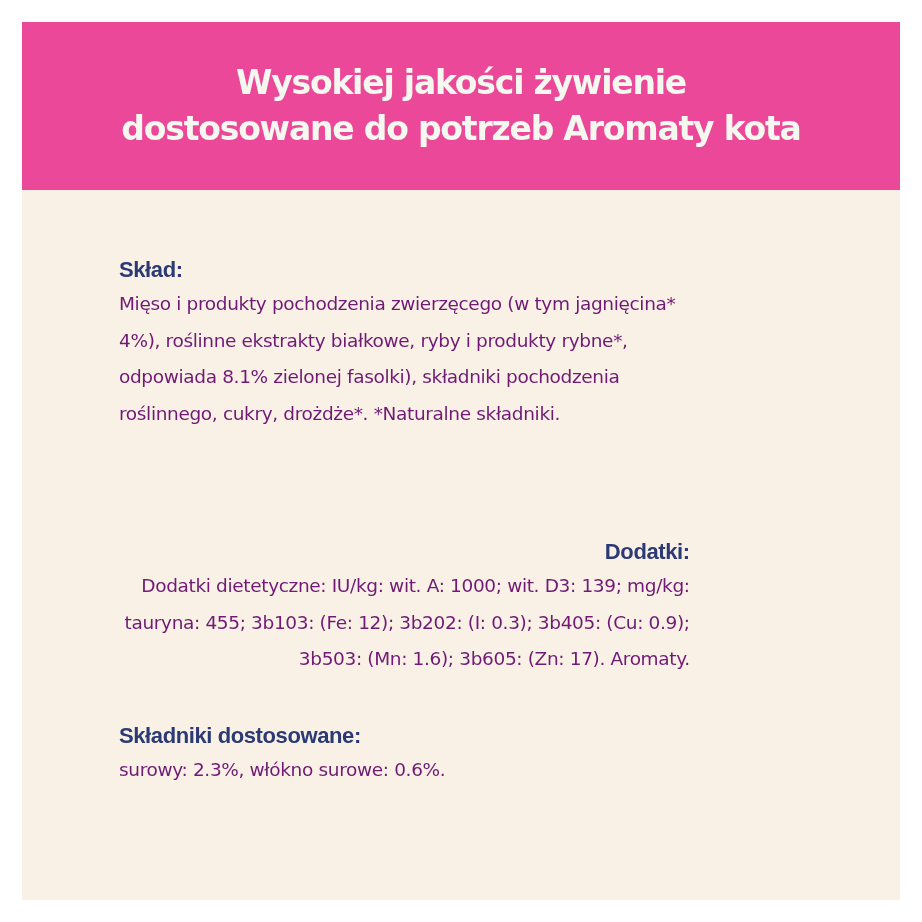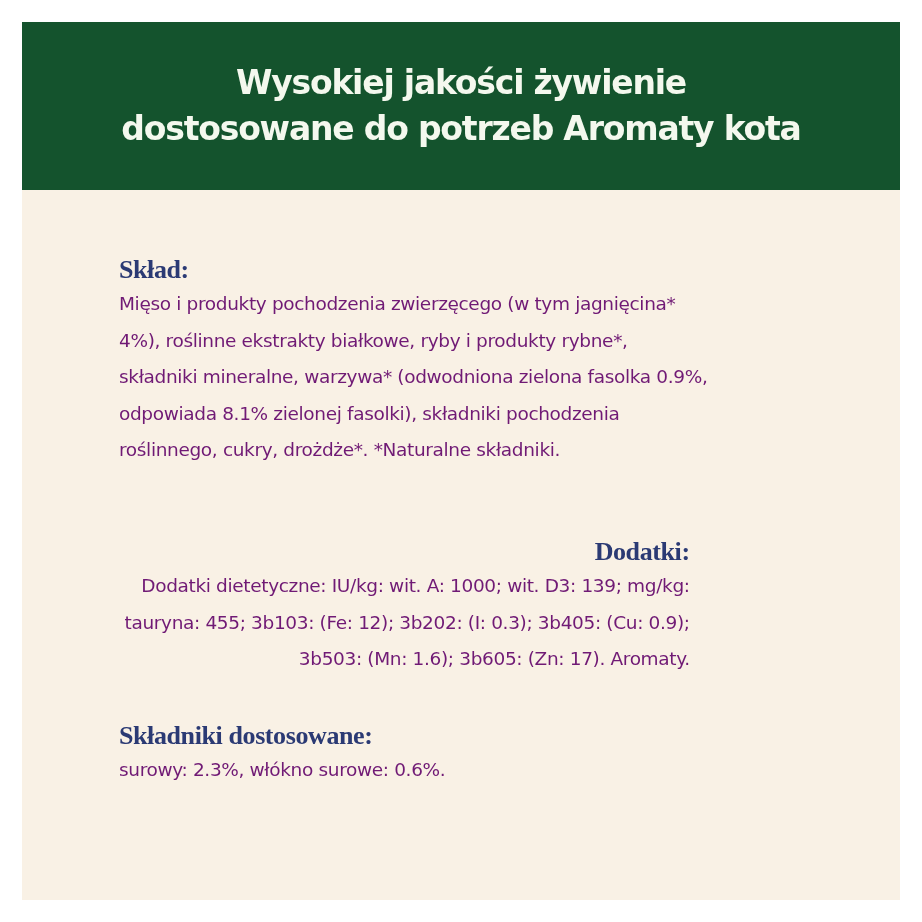--- a/index.html
+++ b/index.html
@@ -21,21 +21,21 @@
       width: 878px;
       height: 878px;
       background: #f9f1e5;
     }
     .header {
       position: absolute;
       left: 0;
       top: 0;
       width: 878px;
       height: 168px;
-      background: #14532d;
+      background: #ec4899;
       display: flex;
       flex-direction: column;
       align-items: center;
       justify-content: center;
     }
     .header-line {
       color: #f4f8ee;
       font-family: "DejaVu Sans", sans-serif;
       font-weight: bold;
       font-size: 33px;
@@ -48,23 +48,23 @@
       position: absolute;
       left: 97px;
       top: 231px;
       width: 740px;
       color: #2d3a73;
     }
     .section {
       margin-bottom: 0;
     }
     .section-title {
-      font-family: Liberation Serif, serif;
+      font-family: Liberation Sans, sans-serif;
       font-weight: bold;
-      font-size: 26px;
+      font-size: 22px;
       line-height: 33px;
       color: #2b3a74;
       letter-spacing: -0.4px;
     }
     .section-line {
       font-family: "DejaVu Sans", sans-serif;
       font-size: 18.5px;
       line-height: 36.5px;
       color: #701a75;
       white-space: nowrap;
@@ -81,21 +81,20 @@
   <div class="header">
     <div class="header-line">Wysokiej jakości żywienie</div>
     <div class="header-line">dostosowane do potrzeb Aromaty kota</div>
   </div>
 
   <div class="content">
     <div class="section sec-sklad">
       <div class="section-title">Skład:</div>
       <div class="section-line">Mięso i produkty pochodzenia zwierzęcego (w tym jagnięcina*</div>
       <div class="section-line">4%), roślinne ekstrakty białkowe, ryby i produkty rybne*,</div>
-      <div class="section-line">składniki mineralne, warzywa* (odwodniona zielona fasolka 0.9%,</div>
       <div class="section-line">odpowiada 8.1% zielonej fasolki), składniki pochodzenia</div>
       <div class="section-line">roślinnego, cukry, drożdże*. *Naturalne składniki.</div>
     </div>
 
     <div class="section sec-dodatki">
       <div class="section-title">Dodatki:</div>
       <div class="section-line">Dodatki dietetyczne: IU/kg: wit. A: 1000; wit. D3: 139; mg/kg:</div>
       <div class="section-line" style="white-space: pre;"> tauryna: 455; 3b103: (Fe: 12); 3b202: (I: 0.3); 3b405: (Cu: 0.9);</div>
       <div class="section-line">3b503: (Mn: 1.6); 3b605: (Zn: 17). Aromaty.</div>
     </div>

